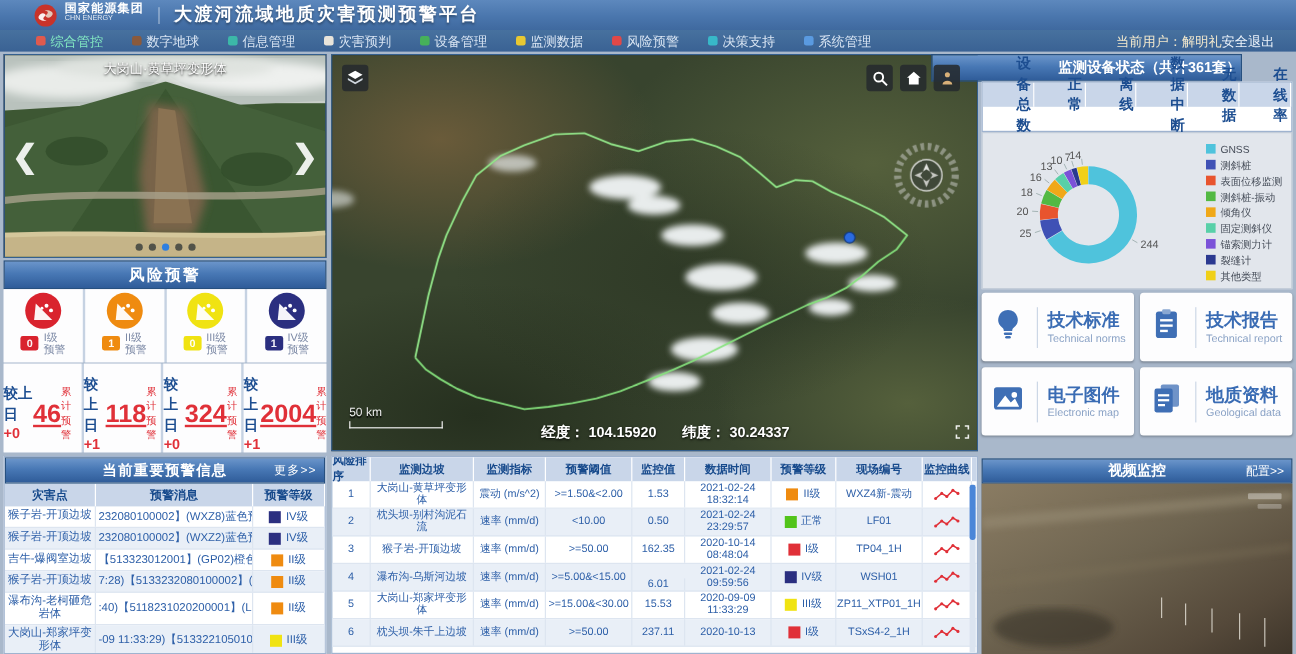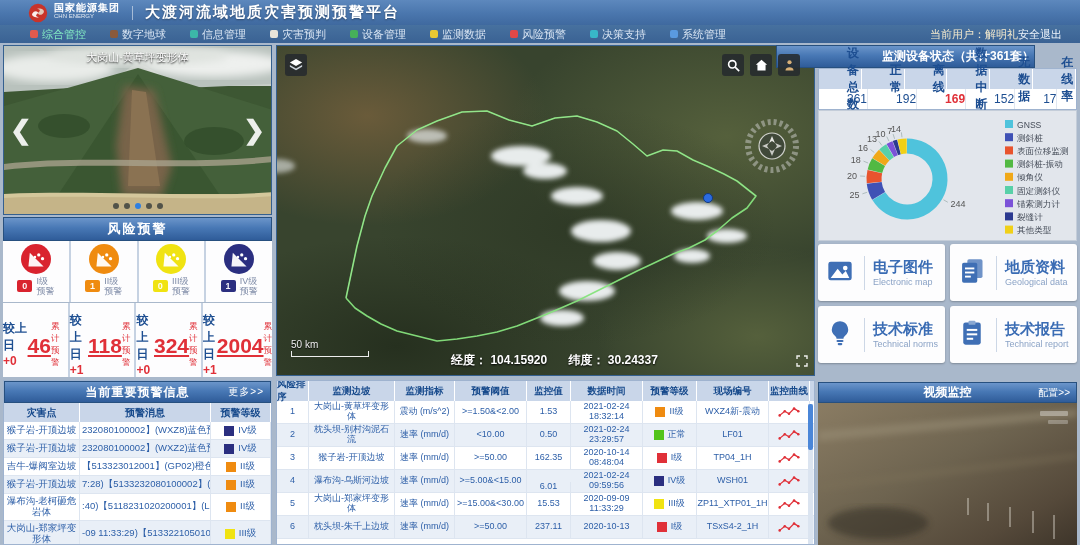--- a/index.html
+++ b/index.html
@@ -407,28 +407,20 @@
   <span>监测设备状态（共计361套）</span>
 </div>
 <div id="dev-table">
     <div class="dev-row hdr">
       <div class="dev-cell">设备总数</div>
       <div class="dev-cell">正常</div>
       <div class="dev-cell">离线</div>
       <div class="dev-cell">数据中断</div>
       <div class="dev-cell">无数据</div>
       <div class="dev-cell">在线率</div>
-    </div>
-    <div class="dev-row">
-      <div class="dev-cell">361</div>
-      <div class="dev-cell">192</div>
-      <div class="dev-cell red">169</div>
-      <div class="dev-cell">152</div>
-      <div class="dev-cell">17</div>
-      <div class="dev-cell">53.19%</div>
     </div>
   </div>
 <div id="chart-panel">
   <svg id="donut" width="257" height="129" viewBox="0 0 257 129">
       <path d="M88.0 35.0 A33 33 0 1 1 59.8 85.1" stroke="#4fc3dc" stroke-width="15" fill="none"></path>
       <line x1="124.4923167907316" y1="88.79208539913417" x2="128.83664021819965" y2="91.26733366093585" stroke="#9aa" stroke-width=".7"></line>
       <text x="131.4432342746805" y="95.75248261801687" text-anchor="start" font-size="9" fill="#555">244</text>
       <path d="M59.6 84.8 A33 33 0 0 1 55.2 71.8" stroke="#3f51b5" stroke-width="15" fill="none"></path>
       <line x1="48.14544254566956" y1="81.25195269081027" x2="43.400852372534985" y2="82.82956610638293" stroke="#9aa" stroke-width=".7"></line>
       <text x="40.554098268654236" y="86.77613415572651" text-anchor="end" font-size="9" fill="#555">25</text>
@@ -471,20 +463,48 @@
       <text x="198" y="108.89999999999999" font-size="8.6" fill="#454c58">裂缝计</text>
       <rect x="186" y="114.6" width="8" height="8" fill="#f0d018"></rect>
       <text x="198" y="122.1" font-size="8.6" fill="#454c58">其他类型</text>
     </svg>
 </div>
 
 <div id="quick-links">
     <div class="ql-row">
       <div class="ql-btn">
         <div class="ql-icon"><svg width="28" height="28" viewBox="0 0 24 24" fill="#3f6fb5">
+            <path d="M12 2a7 7 0 0 0-4 12.7c.6.5 1 1.3 1 2.3h6c0-1 .4-1.8 1-2.3A7 7 0 0 0 12 2z"></path>
+            <rect x="9" y="18" width="6" height="1.8" rx=".9"></rect>
+            <rect x="10" y="20.6" width="4" height="1.8" rx=".9"></rect>
+          </svg></div>
+        <div class="ql-sep"></div>
+        <div>
+          <div class="ql-cn">技术标准</div>
+          <div class="ql-en">Technical norms</div>
+        </div>
+      </div>
+      <div class="ql-btn">
+        <div class="ql-icon"><svg width="28" height="28" viewBox="0 0 24 24" fill="#3f6fb5">
+            <rect x="4.5" y="3" width="15" height="19" rx="2"></rect>
+            <rect x="9" y="1.4" width="6" height="3.6" rx="1" fill="#8aa8d2"></rect>
+            <rect x="7.5" y="8.5" width="9" height="1.7" fill="#fff"></rect>
+            <rect x="7.5" y="12.3" width="9" height="1.7" fill="#fff"></rect>
+            <rect x="7.5" y="16.1" width="5.5" height="1.7" fill="#fff"></rect>
+          </svg></div>
+        <div class="ql-sep"></div>
+        <div>
+          <div class="ql-cn">技术报告</div>
+          <div class="ql-en">Technical report</div>
+        </div>
+      </div>
+    </div>
+    <div class="ql-row">
+      <div class="ql-btn">
+        <div class="ql-icon"><svg width="28" height="28" viewBox="0 0 24 24" fill="#3f6fb5">
             <rect x="2" y="4" width="20" height="16" rx="2"></rect>
             <circle cx="16.5" cy="9.5" r="2" fill="#fff"></circle>
             <path d="M4 18 L10 10 L14 15 L17 12 L20 18 Z" fill="#fff"></path>
           </svg></div>
         <div class="ql-sep"></div>
         <div>
           <div class="ql-cn">电子图件</div>
           <div class="ql-en">Electronic map</div>
         </div>
       </div>
@@ -493,48 +513,20 @@
             <rect x="8" y="2" width="13" height="16" rx="1.5" opacity=".75"></rect>
             <rect x="3.5" y="5" width="13" height="17" rx="1.5"></rect>
             <rect x="6" y="9" width="8" height="1.6" fill="#fff"></rect>
             <rect x="6" y="12.5" width="8" height="1.6" fill="#fff"></rect>
             <rect x="6" y="16" width="5" height="1.6" fill="#fff"></rect>
           </svg></div>
         <div class="ql-sep"></div>
         <div>
           <div class="ql-cn">地质资料</div>
           <div class="ql-en">Geological data</div>
-        </div>
-      </div>
-    </div>
-    <div class="ql-row">
-      <div class="ql-btn">
-        <div class="ql-icon"><svg width="28" height="28" viewBox="0 0 24 24" fill="#3f6fb5">
-            <path d="M12 2a7 7 0 0 0-4 12.7c.6.5 1 1.3 1 2.3h6c0-1 .4-1.8 1-2.3A7 7 0 0 0 12 2z"></path>
-            <rect x="9" y="18" width="6" height="1.8" rx=".9"></rect>
-            <rect x="10" y="20.6" width="4" height="1.8" rx=".9"></rect>
-          </svg></div>
-        <div class="ql-sep"></div>
-        <div>
-          <div class="ql-cn">技术标准</div>
-          <div class="ql-en">Technical norms</div>
-        </div>
-      </div>
-      <div class="ql-btn">
-        <div class="ql-icon"><svg width="28" height="28" viewBox="0 0 24 24" fill="#3f6fb5">
-            <rect x="4.5" y="3" width="15" height="19" rx="2"></rect>
-            <rect x="9" y="1.4" width="6" height="3.6" rx="1" fill="#8aa8d2"></rect>
-            <rect x="7.5" y="8.5" width="9" height="1.7" fill="#fff"></rect>
-            <rect x="7.5" y="12.3" width="9" height="1.7" fill="#fff"></rect>
-            <rect x="7.5" y="16.1" width="5.5" height="1.7" fill="#fff"></rect>
-          </svg></div>
-        <div class="ql-sep"></div>
-        <div>
-          <div class="ql-cn">技术报告</div>
-          <div class="ql-en">Technical report</div>
         </div>
       </div>
     </div>
   </div>
 
 <div id="video-head" class="panel-head">
   <span>视频监控</span>
   <span class="side-link">配置&gt;&gt;</span>
 </div>
 <div id="video-feed">

